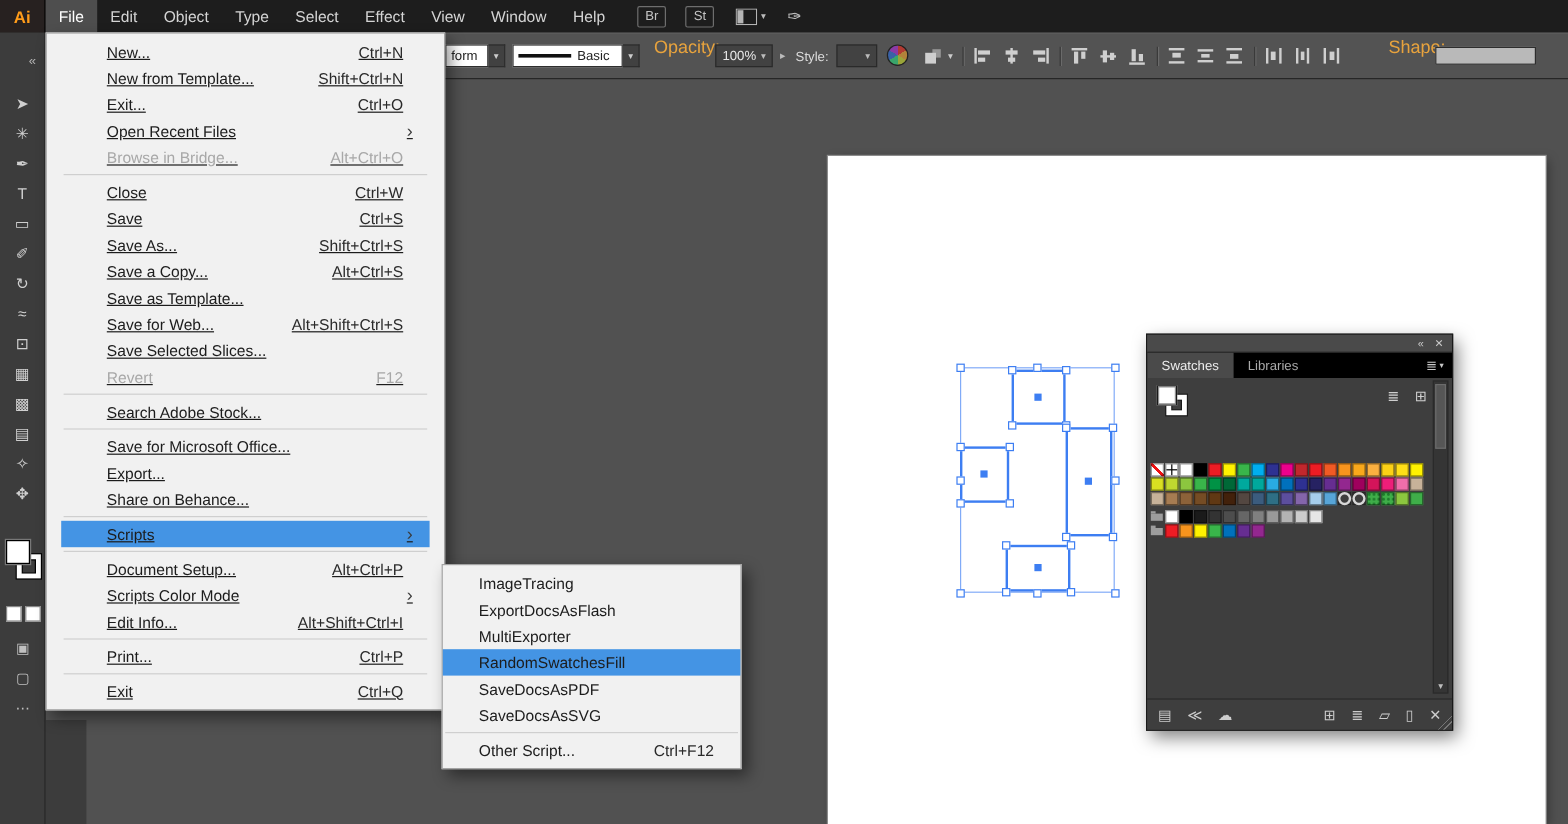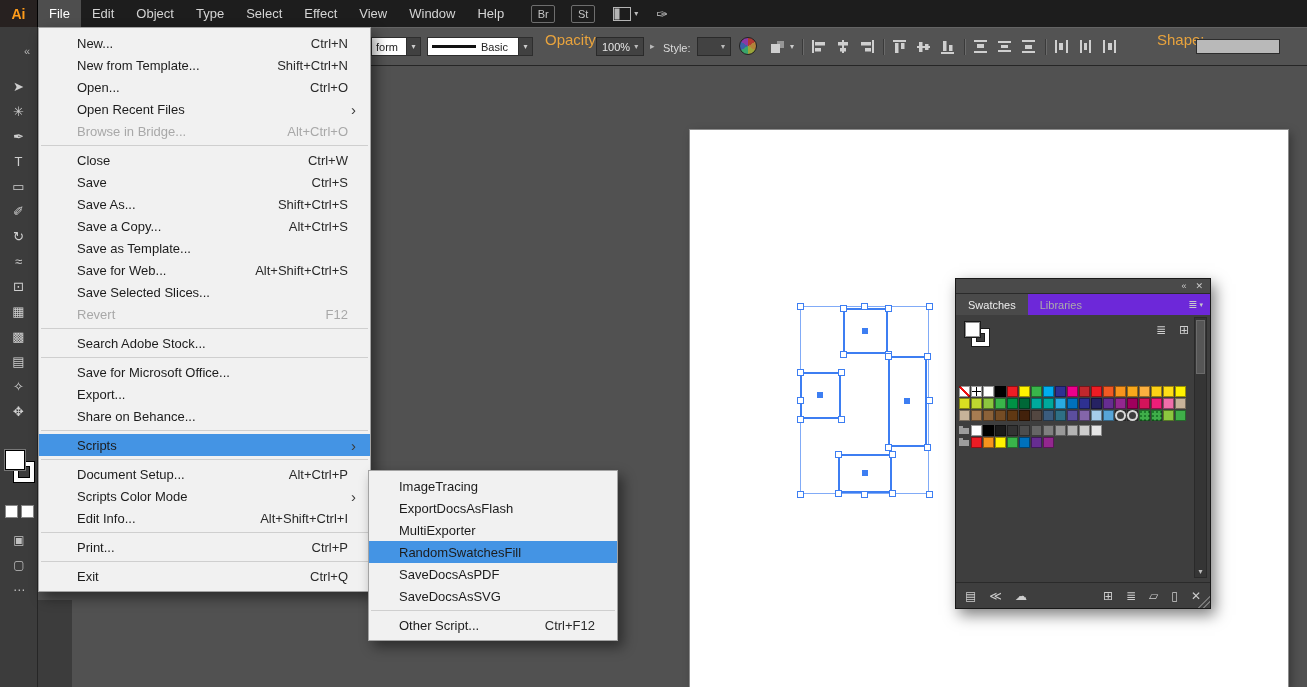--- a/index.html
+++ b/index.html
@@ -68,41 +68,41 @@
               border:1px solid #000; box-shadow:0 0 0 1px #777; z-index:2; }
   #stroke-box { position:absolute; top:435px; left:14px; width:20px; height:20px; border:4px solid #fff;
                 box-shadow:0 0 0 1px #000, inset 0 0 0 1px #000; }
   .tb-mini { position:absolute; width:13px; height:13px; background:#fff; border:1px solid #888; }
   .tb-low { position:absolute; left:0; width:38px; text-align:center; color:#c0c0c0; font-size:12px; }
   #corner-block { position:absolute; left:38px; top:600px; width:34px; height:87px; background:#3c3c3c; z-index:4; }
 
   
   #file-menu { position:absolute; left:38px; top:27px; width:333px; background:#f1f1f1;
                border:1px solid #a3a3a3; box-shadow:5px 6px 12px rgba(0,0,0,.45);
-               z-index:50; padding:4px 0; font-size:13px; color:#1c1c1c; }
+               z-index:50; padding:4px 12px; font-size:13px; color:#1c1c1c;text-decoration:underline; }
   .menu-row { height:22px; display:flex; align-items:center; padding:0 8px 0 38px; }
   .menu-row .ml { white-space:nowrap; }
   .menu-row .ms { margin-left:auto; padding-right:14px; color:#2a2a2a; }
   .menu-row .arrow { margin-left:auto; padding-right:6px; font-size:15px; color:#3a3a3a; line-height:1; }
   .menu-row.disabled, .menu-row.disabled .ms { color:#a8a8a8; }
   .menu-row.hl { background:#4494e4; }
   .menu-sep { height:1px; background:#cfcfcf; margin:3px 2px; }
   #scripts-submenu { position:absolute; left:368px; top:470px; width:250px; background:#f1f1f1;
                      border:1px solid #a3a3a3; box-shadow:5px 6px 12px rgba(0,0,0,.45);
                      z-index:51; padding:4px 0; font-size:13px; color:#1c1c1c; }
   #scripts-submenu .menu-row { padding-left:30px; }
 
   
   #swatches-panel { position:absolute; left:955px; top:278px; width:256px; height:331px; background:#3e3e3e;
                     border:1px solid #191919; box-shadow:4px 6px 14px rgba(0,0,0,.5); z-index:30; }
   .p-title { position:absolute; left:0; top:0; right:0; height:15px; background:#4a4a4a;
              border-bottom:1px solid #2a2a2a; display:flex; justify-content:flex-end; align-items:center;
              gap:9px; padding-right:7px; }
   .pt-ico { color:#c9c9c9; font-size:9px; line-height:1; }
-  .p-tabs { position:absolute; top:15px; left:0; right:0; height:21px; background:#6d28d9; display:flex; align-items:stretch; }
+  .p-tabs { position:absolute; top:15px; left:0; right:0; height:21px; background:#000000; display:flex; align-items:stretch; }
   .p-tab { padding:0 12px; display:flex; align-items:center; font-size:11px; color:#ababab; }
   .p-tab.active { background:#4a4a4a; color:#ededed; }
   .p-menu { margin-left:auto; color:#c9c9c9; font-size:11px; display:flex; align-items:center; gap:2px; padding-right:7px; }
   .p-menu .dd { font-size:7px; }
   .p-body { position:absolute; top:36px; left:0; right:0; bottom:26px; background:#3e3e3e; }
   #proxy-fill { position:absolute; left:8px; top:6px; width:17px; height:17px; background:#fff;
                 border:1px solid #1a1a1a; box-shadow:inset 0 0 0 1px #8f8f8f; z-index:2; }
   #proxy-stroke { position:absolute; left:16px; top:14px; width:17px; height:17px; border:4px solid #fff;
                   box-shadow:0 0 0 1px #1a1a1a, inset 0 0 0 1px #1a1a1a; }
   .view-ico { position:absolute; top:8px; color:#cfcfcf; font-size:12px; }
@@ -356,21 +356,21 @@
   <div id="file-menu">
       <div class="menu-row">
         <span class="ml">New...</span>
         <span class="ms">Ctrl+N</span>
       </div>
       <div class="menu-row">
         <span class="ml">New from Template...</span>
         <span class="ms">Shift+Ctrl+N</span>
       </div>
       <div class="menu-row">
-        <span class="ml">Open...</span>
+        <span class="ml">Exit...</span>
         <span class="ms">Ctrl+O</span>
       </div>
       <div class="menu-row">
         <span class="ml">Open Recent Files</span>
         <span class="arrow">›</span>
       </div>
       <div class="menu-row disabled">
         <span class="ml">Browse in Bridge...</span>
         <span class="ms">Alt+Ctrl+O</span>
       </div>

